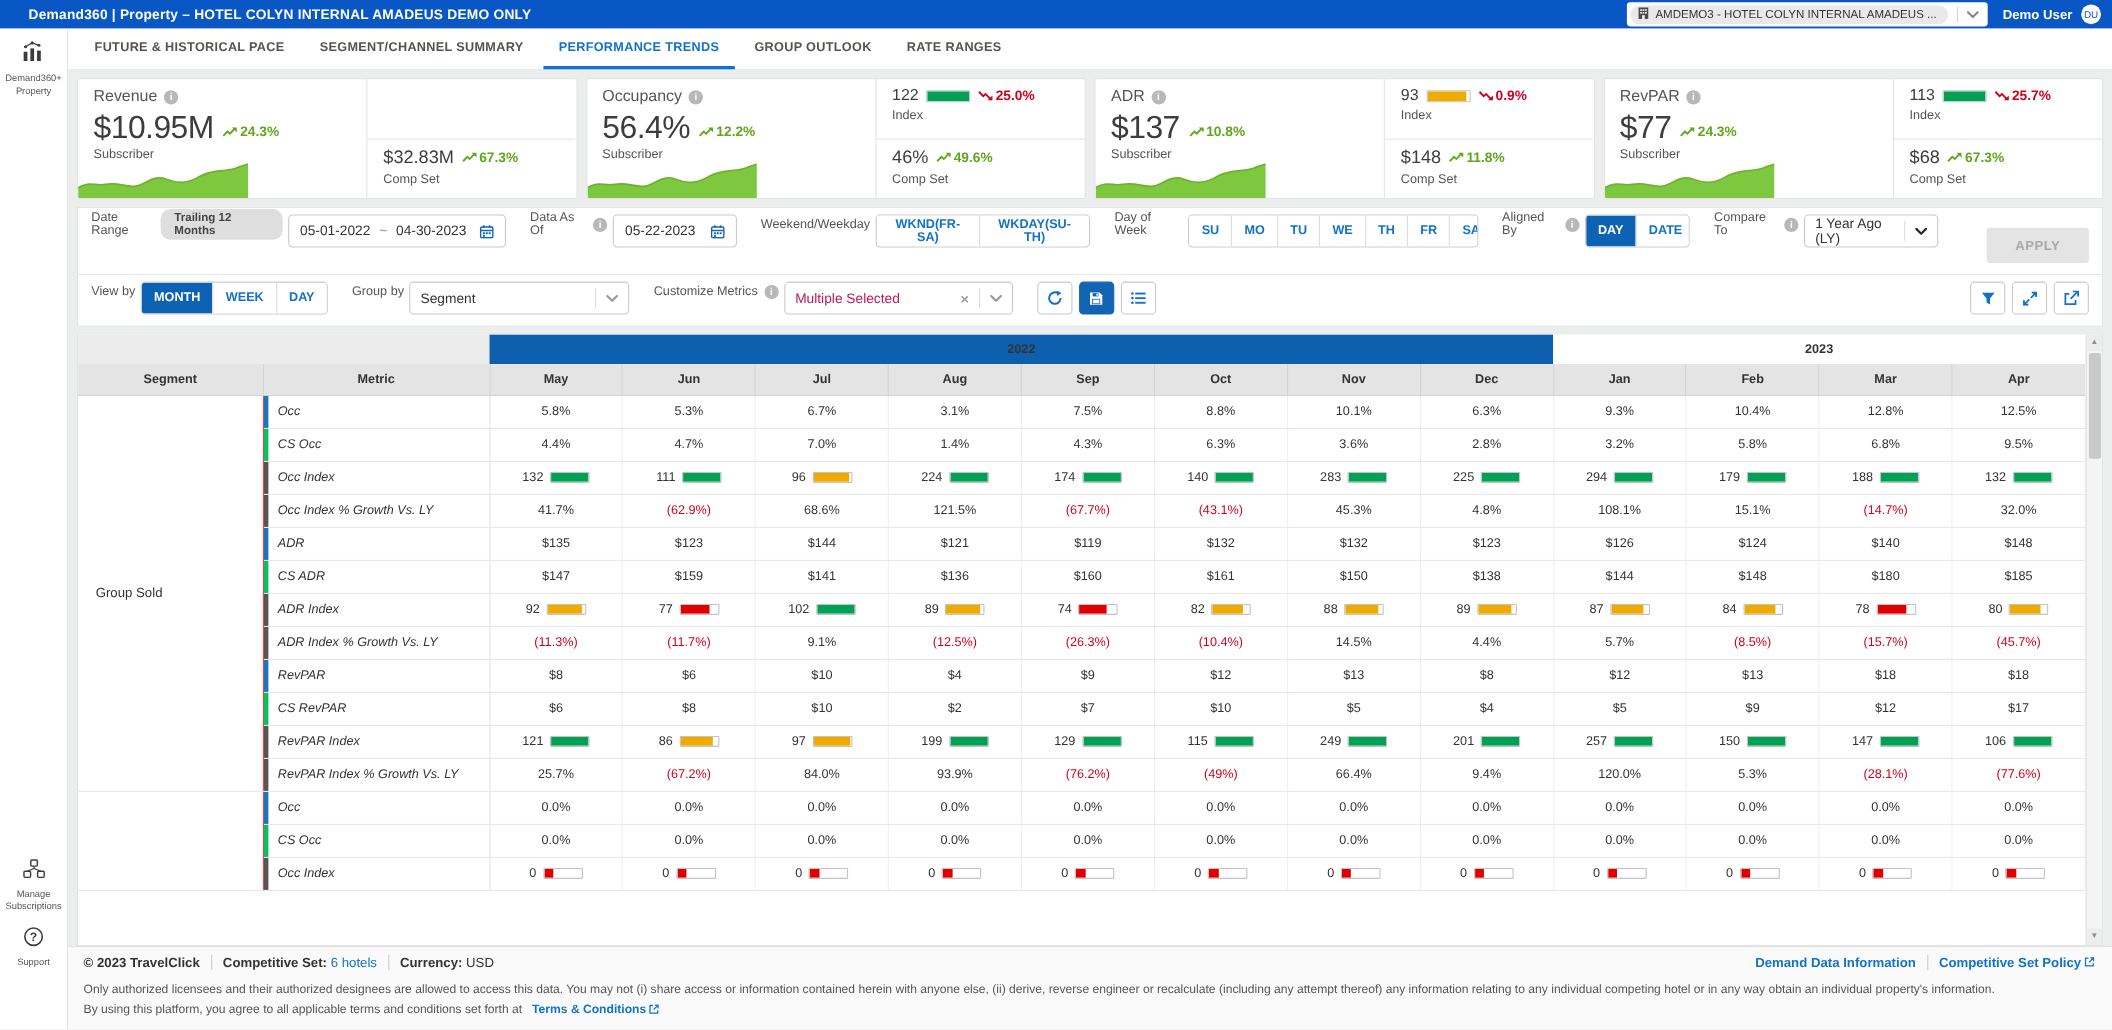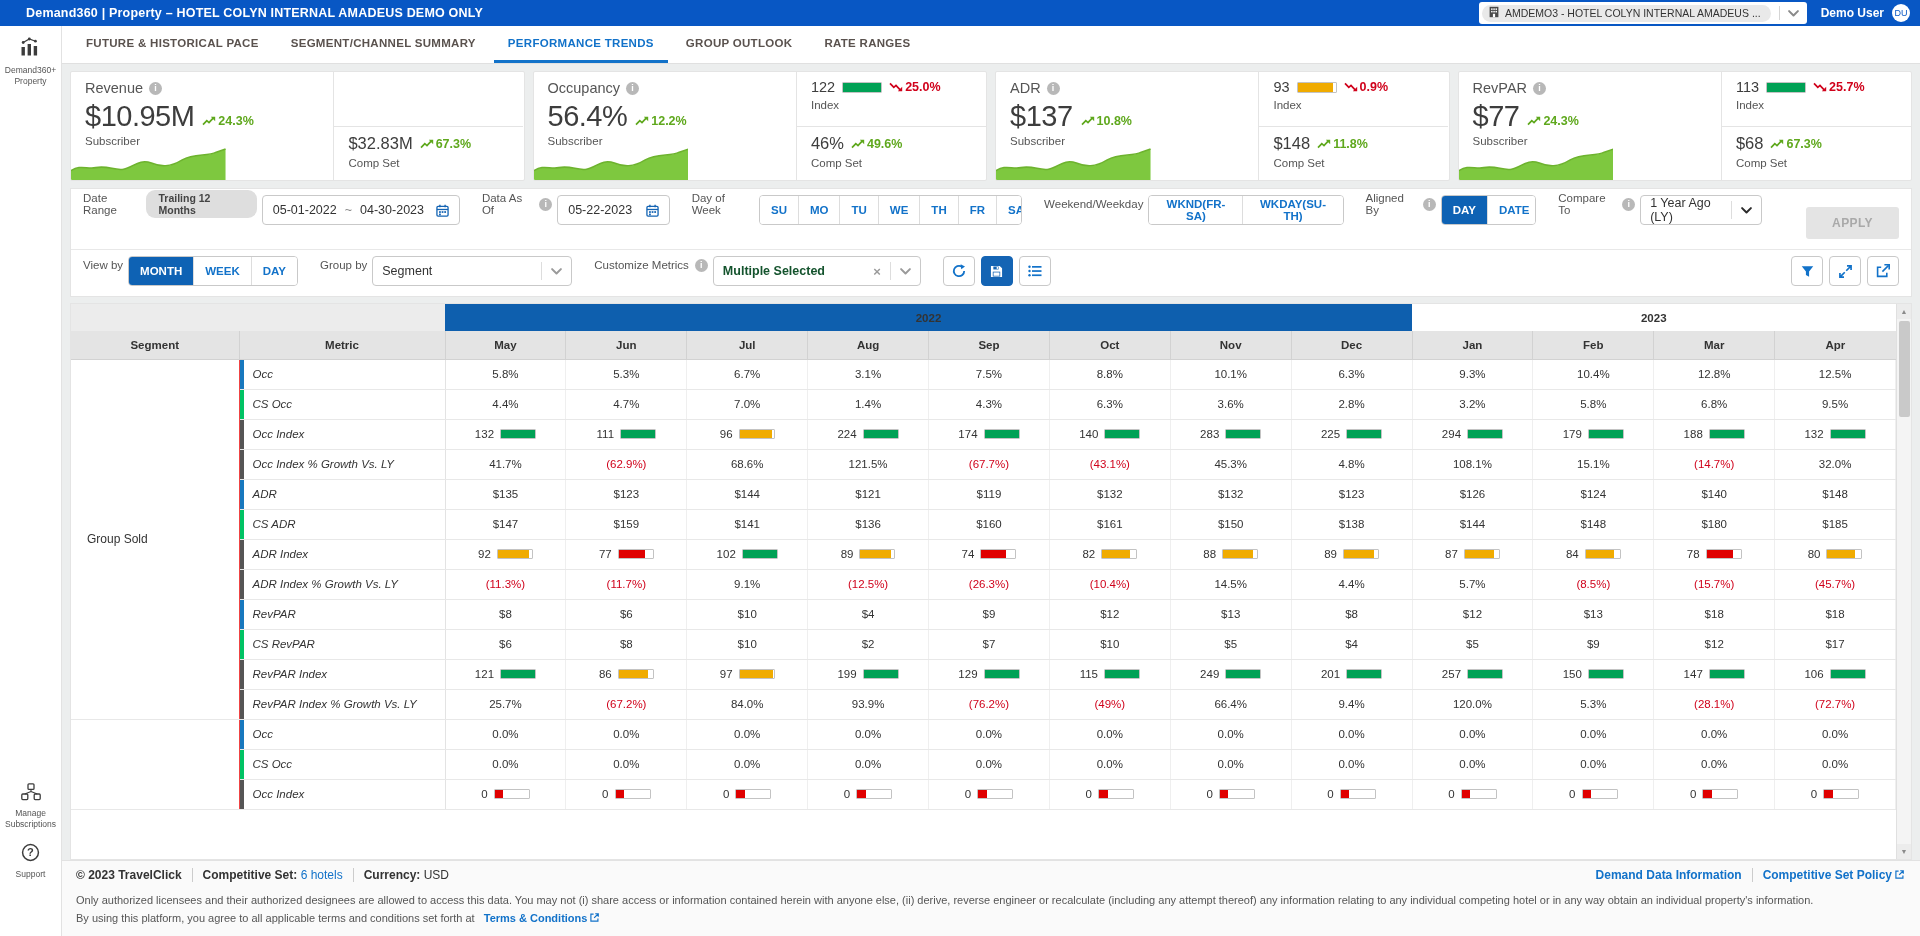--- a/index.html
+++ b/index.html
@@ -443,43 +443,43 @@
                       <rect x="3.3" y="7.7" width="1.9" height="1.9" fill="currentColor"></rect>
                       <rect x="6.1" y="7.7" width="1.9" height="1.9" fill="currentColor"></rect>
                       <rect x="8.9" y="7.7" width="1.9" height="1.9" fill="currentColor"></rect>
                       <rect x="3.3" y="10.3" width="1.9" height="1.9" fill="currentColor"></rect>
                     </svg>
                   </span>
               </div>
             </div>
             <div class="fgroup">
               <div class="flabel">
+                  <span>Weekend/Weekday</span>
+                </div>
+              <div class="btn-group" id="weekendGroup">
+                  <button class="">WKND(FR-SA)</button>
+                  <button class="">WKDAY(SU-TH)</button>
+                </div>
+            </div>
+            <div class="fgroup">
+              <div class="flabel">
                   <span>Day of Week</span>
                 </div>
               <div class="btn-group" id="dowGroup">
                   <button class="">SU</button>
                   <button class="">MO</button>
                   <button class="">TU</button>
                   <button class="">WE</button>
                   <button class="">TH</button>
                   <button class="">FR</button>
                   <button class="">SA</button>
                 </div>
             </div>
             <div class="fgroup">
               <div class="flabel">
-                  <span>Weekend/Weekday</span>
-                </div>
-              <div class="btn-group" id="weekendGroup">
-                  <button class="">WKND(FR-SA)</button>
-                  <button class="">WKDAY(SU-TH)</button>
-                </div>
-            </div>
-            <div class="fgroup">
-              <div class="flabel">
                 <span>Aligned By</span>
                 <i class="info">i</i>
               </div>
               <div class="btn-group" id="alignedGroup">
                   <button class="sel">DAY</button>
                   <button class="">DATE</button>
                 </div>
             </div>
             <div class="fgroup">
               <div class="flabel">
@@ -524,21 +524,21 @@
                     </svg>
                   </span>
               </div>
             </div>
             <div class="fgroup">
               <div class="flabel">
                 <span>Customize Metrics</span>
                 <i class="info">i</i>
               </div>
               <div class="select-box" style="width:208px;">
-                <span style="flex:1;color:#14532d;font-weight:bold;">Multiple Selected</span>
+                <span style="flex:1;color:#be185d;">Multiple Selected</span>
                 <span class="clear">×</span>
                 <span class="divider"></span>
                 <span class="chev" style="color:#9a9a9a;" id="metChev">
                     <svg viewBox="0 0 10 6" width="11" height="7">
                       <path d="M1 0.8 L5 4.8 L9 0.8" fill="none" stroke="currentColor" stroke-width="1.8" stroke-linecap="round" stroke-linejoin="round"></path>
                     </svg>
                   </span>
               </div>
             </div>
             <div class="ctrl-icons">
@@ -1046,21 +1046,21 @@
                     <td><span class="neg">(67.2%)</span></td>
                     <td><span class="">84.0%</span></td>
                     <td><span class="">93.9%</span></td>
                     <td><span class="neg">(76.2%)</span></td>
                     <td><span class="neg">(49%)</span></td>
                     <td><span class="">66.4%</span></td>
                     <td><span class="">9.4%</span></td>
                     <td><span class="">120.0%</span></td>
                     <td><span class="">5.3%</span></td>
                     <td><span class="neg">(28.1%)</span></td>
-                    <td><span class="neg">(72.7%)</span></td>
+                    <td><span class="neg">(77.6%)</span></td>
                   </tr>
                   <tr>
                     <td class="segcell" rowspan="3"></td>
                     <td class="metric">
                       <div class="metric-inner">
                         <span class="stripe" style="background: rgb(24, 120, 190);"></span>
                         <span class="metric-label">Occ</span>
                       </div>
                     </td>
                     <td><span class="">0.0%</span></td>

